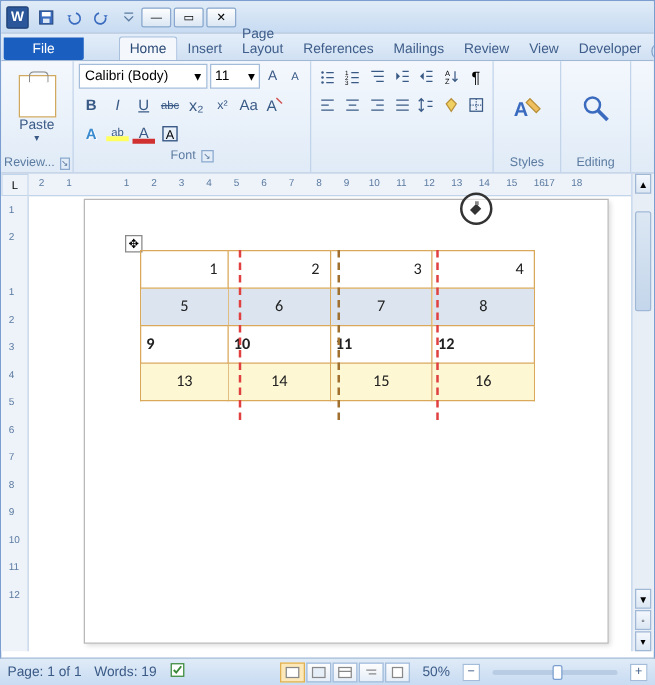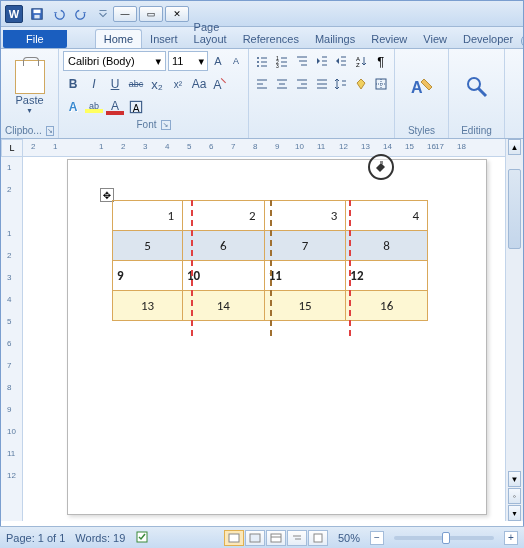--- a/index.html
+++ b/index.html
@@ -152,21 +152,21 @@
 </div>
 
 <div class="ribbon">
   <div class="group g-clip">
     <div class="big">
       <div class="ico"></div>
       <span>Paste</span>
       <span style="font-size:8px;">▾</span>
     </div>
     <div class="group-label">
-        <span>Clipbo...</span>
+        <span>Review...</span>
         <span class="launcher">↘</span>
       </div>
   </div>
 
   <div class="group g-font">
     <div class="fontrow">
       <div class="fontname">
           <span>Calibri (Body)</span>
           <span>▾</span>
         </div>

